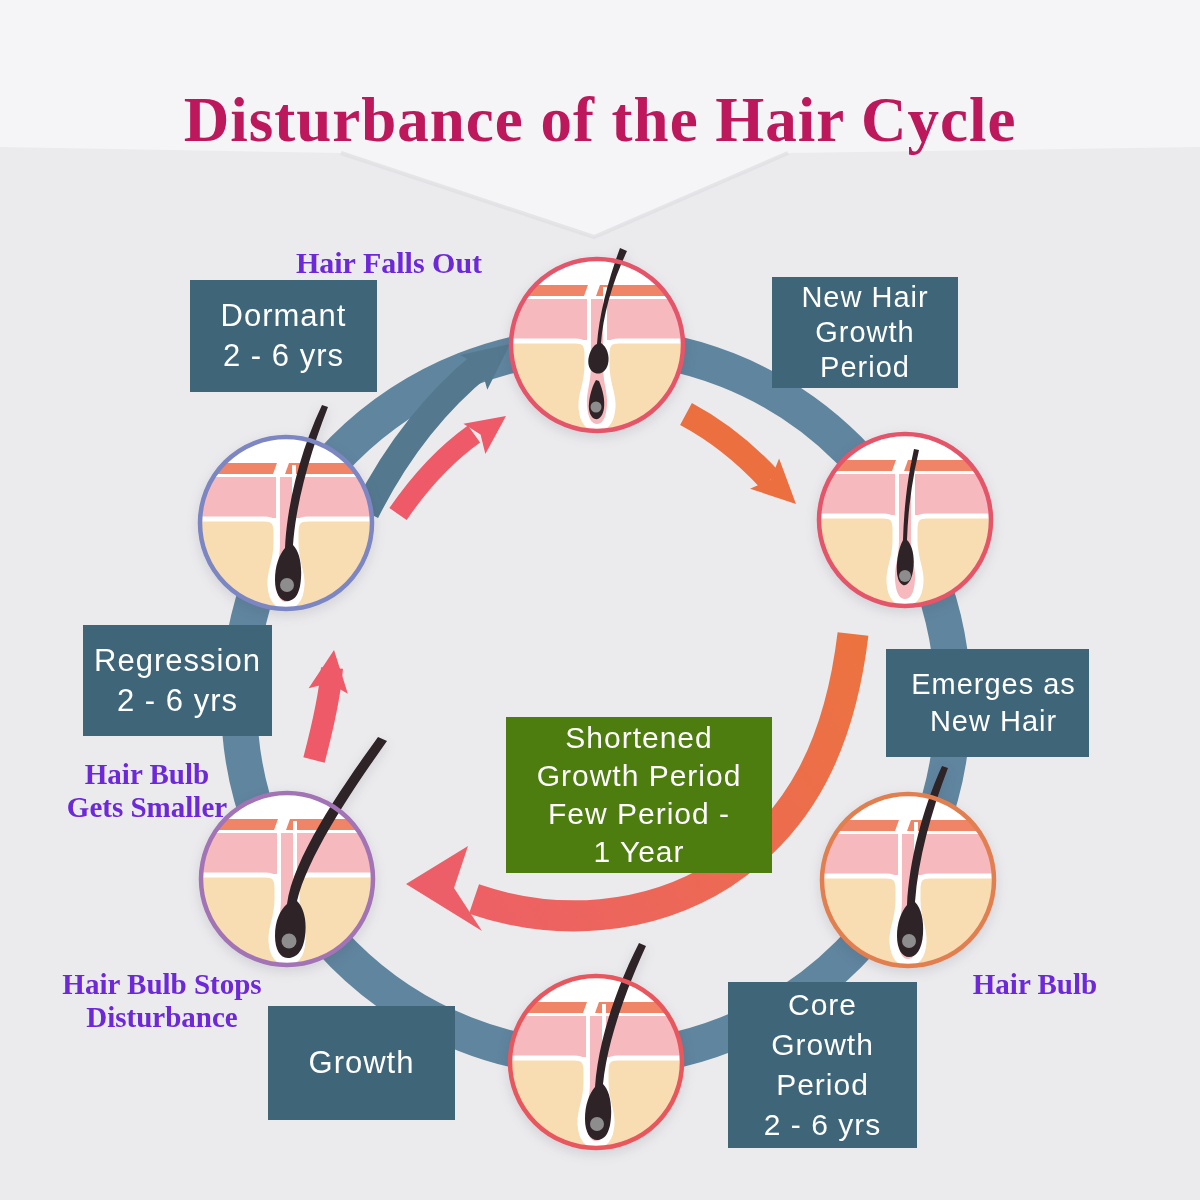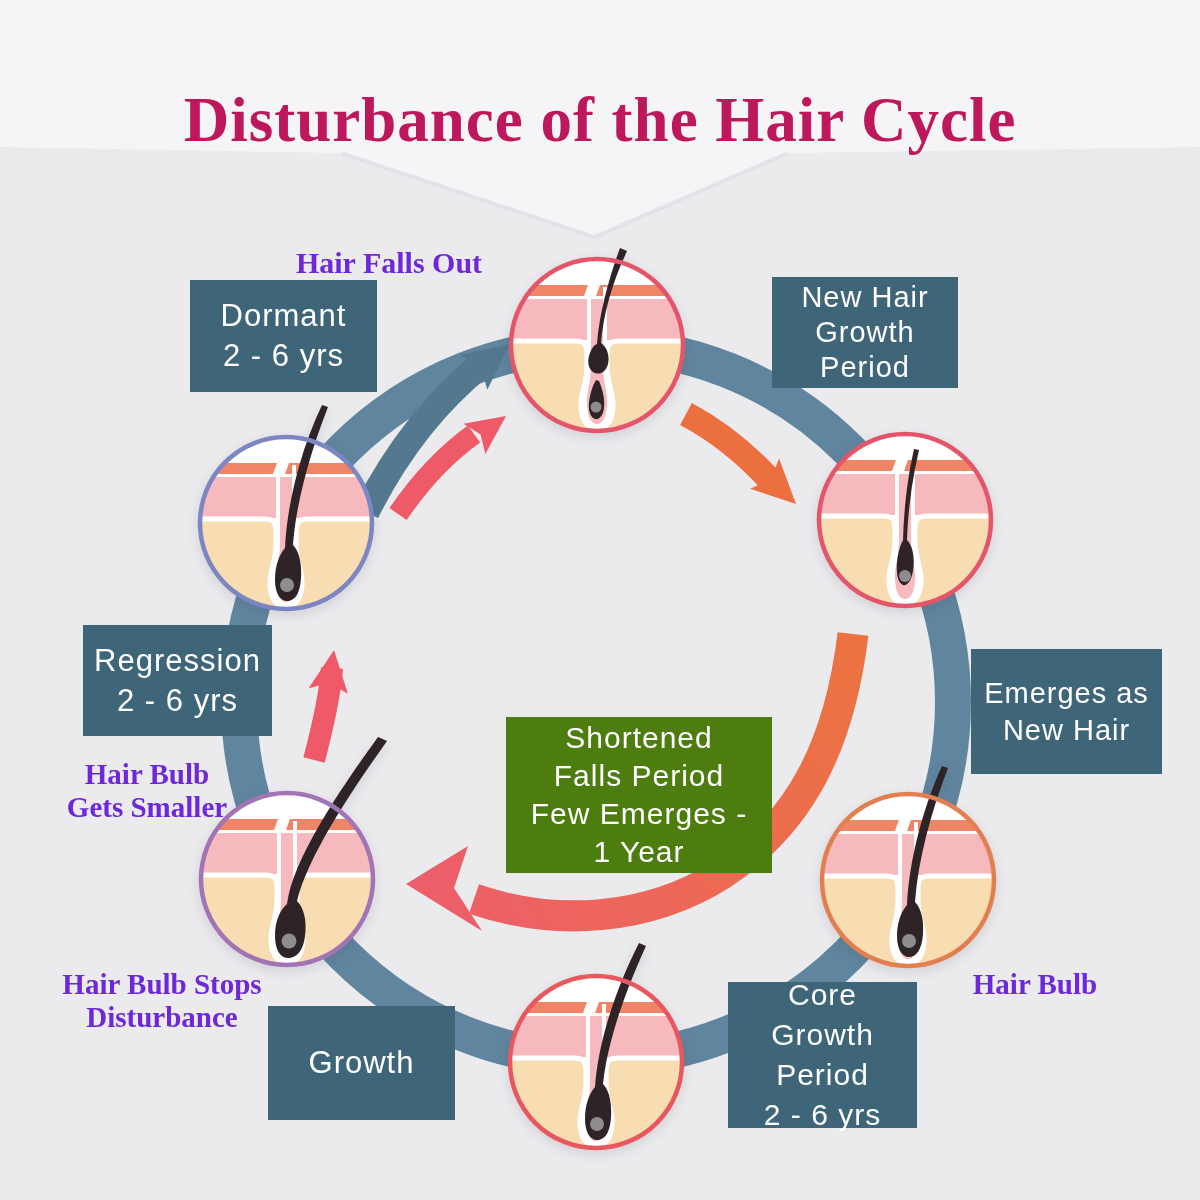--- a/index.html
+++ b/index.html
@@ -14,24 +14,24 @@
        display:flex;flex-direction:column;align-items:center;justify-content:center;
        text-align:center;letter-spacing:1px;}
   .box.red{background:#4d7c0f;}
   .box .ln{display:block;}
   .serif-label{position:absolute;z-index:4;font-family:"Liberation Serif","DejaVu Serif",serif;
        font-weight:700;color:#6d28d9;text-align:center;transform:translateX(-50%);
        font-size:29px;line-height:33px;white-space:nowrap;}
   
   #box-dormant{left:190px;top:280px;width:187px;height:112px;font-size:31px;line-height:40px;}
   #box-newhair{left:772px;top:277px;width:186px;height:111px;font-size:29px;line-height:35px;}
-  #box-emerges{left:971px;top:649px;width:191px;height:125px;font-size:29px;line-height:37px;}
+  #box-emerges{left:886px;top:649px;width:191px;height:108px;font-size:29px;line-height:37px;padding-left:12px;}
   #box-regression{left:83px;top:625px;width:189px;height:111px;font-size:31px;line-height:40px;}
   #box-growthcompletes{left:268px;top:1006px;width:187px;height:114px;font-size:31px;line-height:40px;}
-  #box-coregrowth{left:728px;top:982px;width:189px;height:146px;font-size:30px;line-height:40px;}
+  #box-coregrowth{left:728px;top:982px;width:189px;height:166px;font-size:30px;line-height:40px;}
   #box-shortened{left:506px;top:717px;width:266px;height:156px;font-size:30px;line-height:38px;}
   #lbl-hairfallsout{left:389px;top:246px;font-size:30px;}
   #lbl-centernote{left:637px;top:650px;font-size:29px;line-height:31px;}
   #lbl-getssmaller{left:147px;top:758px;}
   #lbl-stopsthickening{left:162px;top:968px;}
   #lbl-growsthicker{left:1035px;top:968px;}
 </style>
 </head>
 <body>
 
@@ -238,22 +238,22 @@
     <span class="ln">Growth</span>
   </div>
   <div class="box" id="box-coregrowth">
     <span class="ln">Core</span>
     <span class="ln">Growth</span>
     <span class="ln">Period</span>
     <span class="ln">2 - 6 yrs</span>
   </div>
   <div class="box red" id="box-shortened">
     <span class="ln">Shortened</span>
-    <span class="ln">Falls Period</span>
-    <span class="ln">Few Emerges -</span>
+    <span class="ln">Growth Period</span>
+    <span class="ln">Few Period -</span>
     <span class="ln">1 Year</span>
   </div>
 
   <div class="serif-label" id="lbl-hairfallsout">Hair Falls Out</div>
   <div class="serif-label" id="lbl-getssmaller">
     <div>Hair Bulb</div>
     <div>Gets Smaller</div>
   </div>
   <div class="serif-label" id="lbl-stopsthickening">
     <div>Hair Bulb Stops</div>

